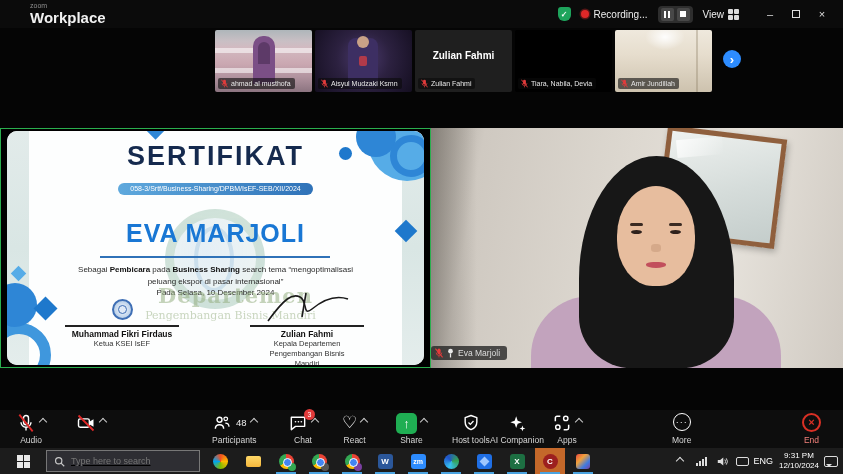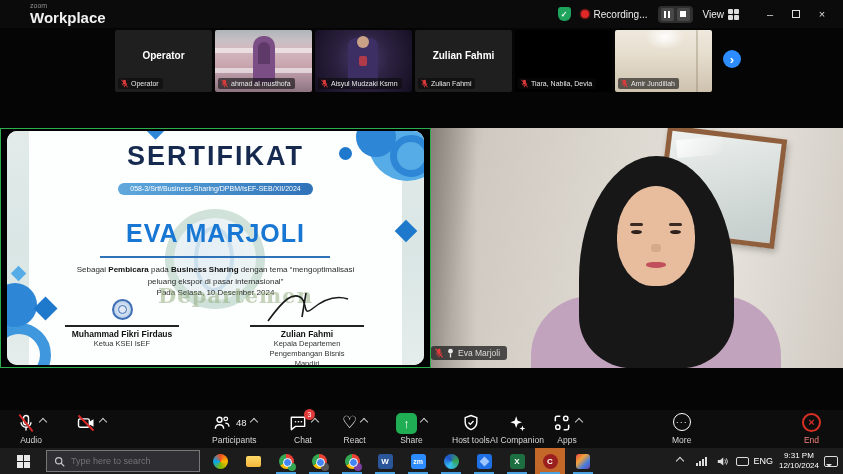--- a/index.html
+++ b/index.html
@@ -103,21 +103,21 @@
   .bogrid i { background:#fff; border-radius:1px; }
   .morec { width:18px; height:18px; border-radius:50%; border:1.6px solid #fff; color:#fff; font-size:9px; letter-spacing:1px; display:flex; align-items:center; justify-content:center; }
   .endc { width:19px; height:19px; border-radius:50%; border:2px solid #d93025; color:#d93025; font-size:11px; font-weight:bold; display:flex; align-items:center; justify-content:center; line-height:1; }
   .cap-end { color:#f1807a !important; }
 
   
   .taskbar { position:absolute; left:0; top:448px; width:843px; height:26px; background:#1c1c1c; }
   .startbtn { position:absolute; left:0; top:0; width:46px; height:26px; display:flex; align-items:center; justify-content:center; }
   .winlogo { display:grid; grid-template-columns:6px 6px; grid-template-rows:6px 6px; gap:1px; }
   .winlogo i { background:#e8e8e8; }
-  .searchbox { position:absolute; left:46px; top:2px; width:154px; height:22px; background:#2e2e33; border:1px solid #777; display:flex; align-items:center; gap:6px; padding:0 7px; }
+  .searchbox { position:absolute; left:46px; top:2px; width:154px; height:22px; background:#2e2e33; border:1px solid #777; display:flex; align-items:center; gap:6px; padding:0 7px;text-decoration:underline; }
   .searchbox input { flex:1; background:transparent; border:none; outline:none; color:#c9c9c9; font-size:9px; font-family:"Liberation Sans", sans-serif; }
   .ticon { position:absolute; top:0; width:30px; height:26px; display:flex; align-items:center; justify-content:center; }
   .ticon.run::after { content:""; position:absolute; left:5px; right:5px; bottom:0; height:2px; background:#4aa3e0; }
   .ticon.active { background:#c4682a; }
   .appsq { width:15px; height:15px; border-radius:3px; display:flex; align-items:center; justify-content:center; font-size:8px; font-weight:bold; color:#fff; }
   .chromec { width:15px; height:15px; border-radius:50%; background:conic-gradient(#ea4335 0 33%, #fbbc05 33% 66%, #34a853 66% 100%); position:relative; }
   .chromec::after { content:""; position:absolute; left:4px; top:4px; width:7px; height:7px; border-radius:50%; background:#4285f4; border:1px solid #fff; }
   .mbadge { position:absolute; right:-2px; bottom:-2px; width:8px; height:8px; border-radius:50%; }
   .tray { position:absolute; top:0; height:26px; display:flex; align-items:center; }
   .netbars { display:flex; align-items:flex-end; gap:1px; }
@@ -167,31 +167,20 @@
       <div class="winctrl">
         <span class="winbtn">–</span>
         <span class="winbtn">
             <span class="maxsq"></span>
           </span>
         <span class="winbtn">×</span>
       </div>
     </div>
   </div>
 
-  <div class="thumb" style="left:115px;">
-    <div class="cname">Operator</div>
-    <div class="plabel">
-      <svg width="7" height="9" viewBox="0 0 10 12">
-          <rect x="3" y="0.5" width="4" height="7" rx="2" fill="#e23b3b"></rect>
-          <path d="M1.5 5.5a3.5 3.5 0 0 0 7 0M5 9v2.5" stroke="#e23b3b" fill="none"></path>
-          <line x1="0.5" y1="0.5" x2="9.5" y2="11.5" stroke="#e23b3b" stroke-width="1.4"></line>
-        </svg>
-      <span>Operator</span>
-    </div>
-  </div>
 
   <div class="thumb ph-building" style="left:215px;">
     <div class="bldband" style="top:18px;"></div>
     <div class="bldband" style="top:38px;"></div>
     <div class="tower">
         <i></i>
       </div>
     <div class="plabel">
       <svg width="7" height="9" viewBox="0 0 10 12">
           <rect x="3" y="0.5" width="4" height="7" rx="2" fill="#e23b3b"></rect>
@@ -275,26 +264,27 @@
       <div class="globe">
           <i></i>
         </div>
 
       <div class="cert-title">SERTIFIKAT</div>
       <div class="cert-number"><span>058-3/Srtf/Business-Sharing/DPBM/IsEF-SEB/XII/2024</span></div>
       <div class="cert-recipient">EVA MARJOLI</div>
       <div class="cert-line"></div>
 
       <div class="cert-body">
-        <span>Sebagai </span><b>Pembicara</b><span> pada </span><b>Business Sharing</b><span> dengan tema “mengoptimalisasi</span><br>
+        <span>Sebagai </span><b>Pembicara</b><span> pada </span><b>Business Sharing</b><span> search tema “mengoptimalisasi</span><br>
         <span>peluang ekspor di pasar internasional”</span><br>
         <span>Pada Selasa, 10 Desember 2024</span>
       </div>
 
       <div class="wm1">Departemen</div>
+      <div class="wm2">Pengembangan Bisnis Mandiri</div>
 
       <div class="sig" style="left:40px; top:192px;">
         <div class="seal">
             <i></i>
           </div>
         <div class="line"></div>
         <div class="nm">Muhammad Fikri Firdaus</div>
         <div class="rl">Ketua KSEI IsEF</div>
       </div>
 

